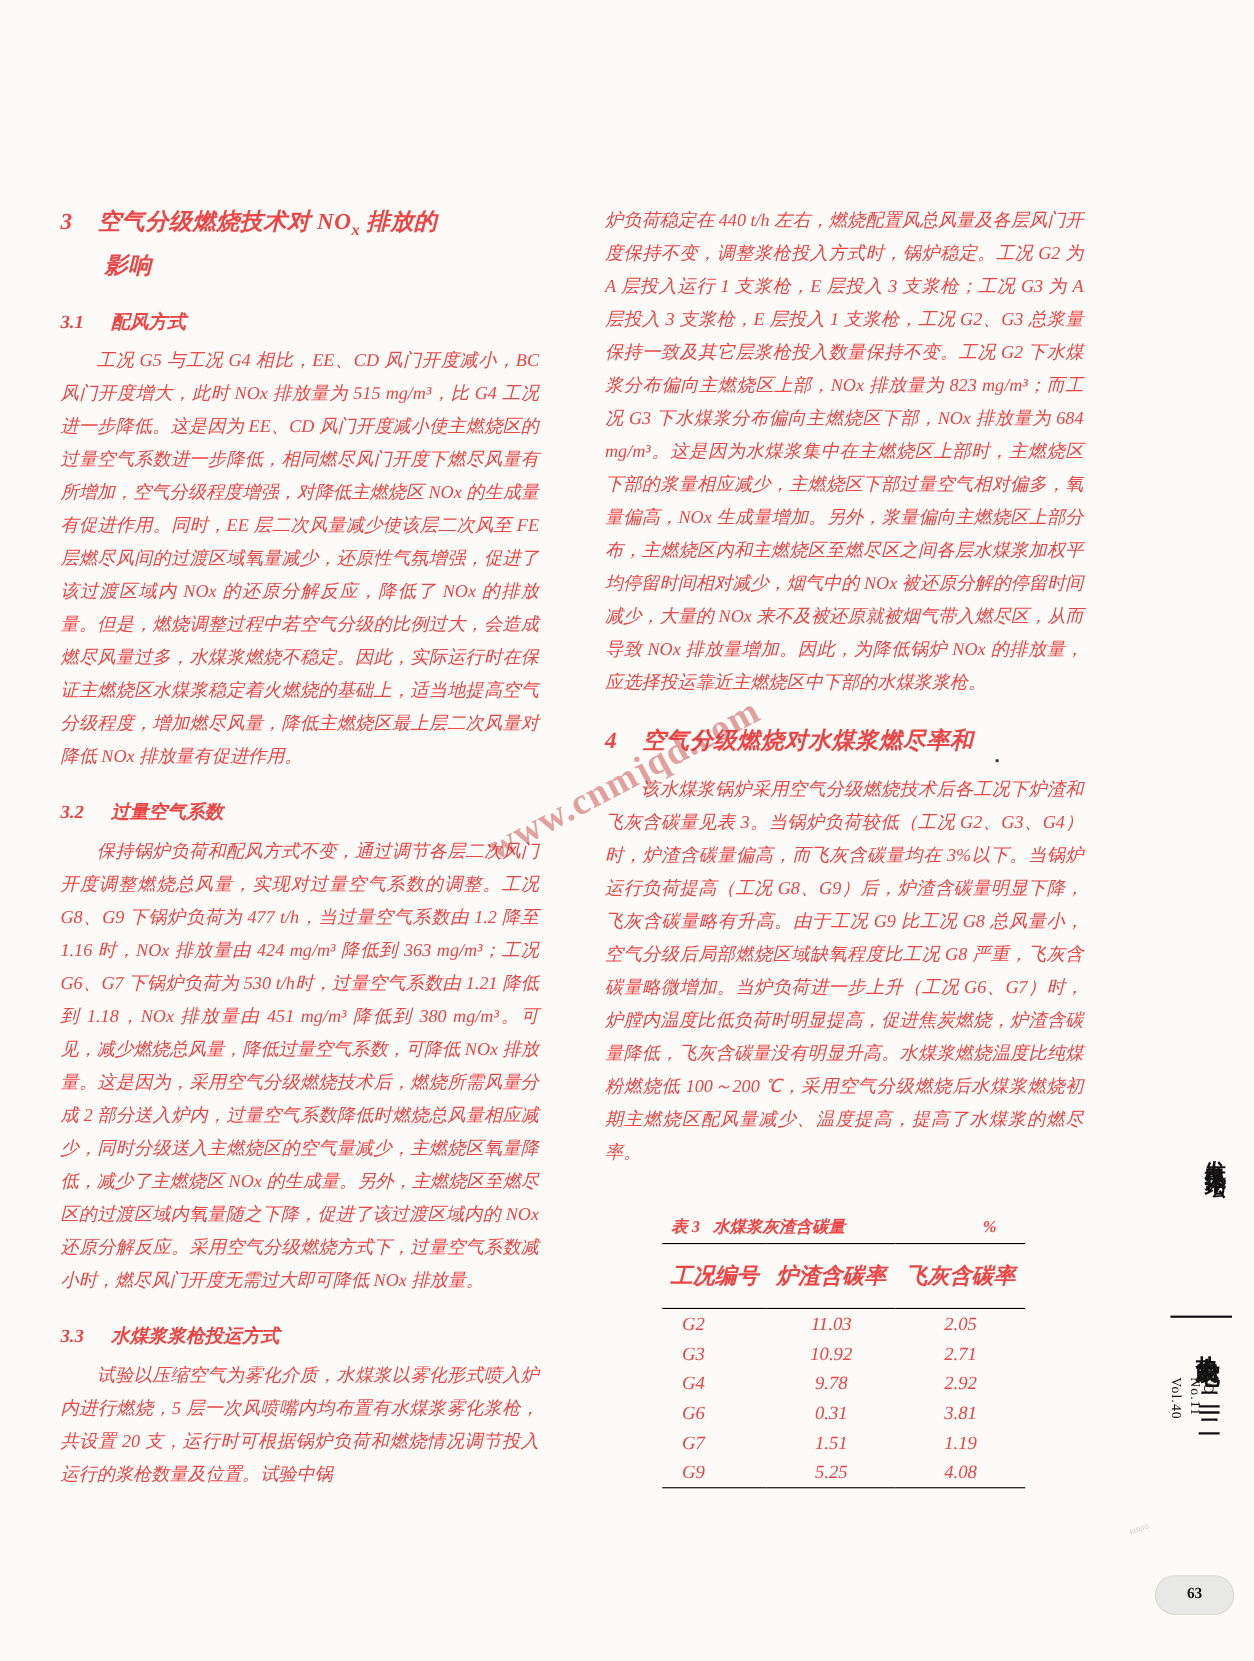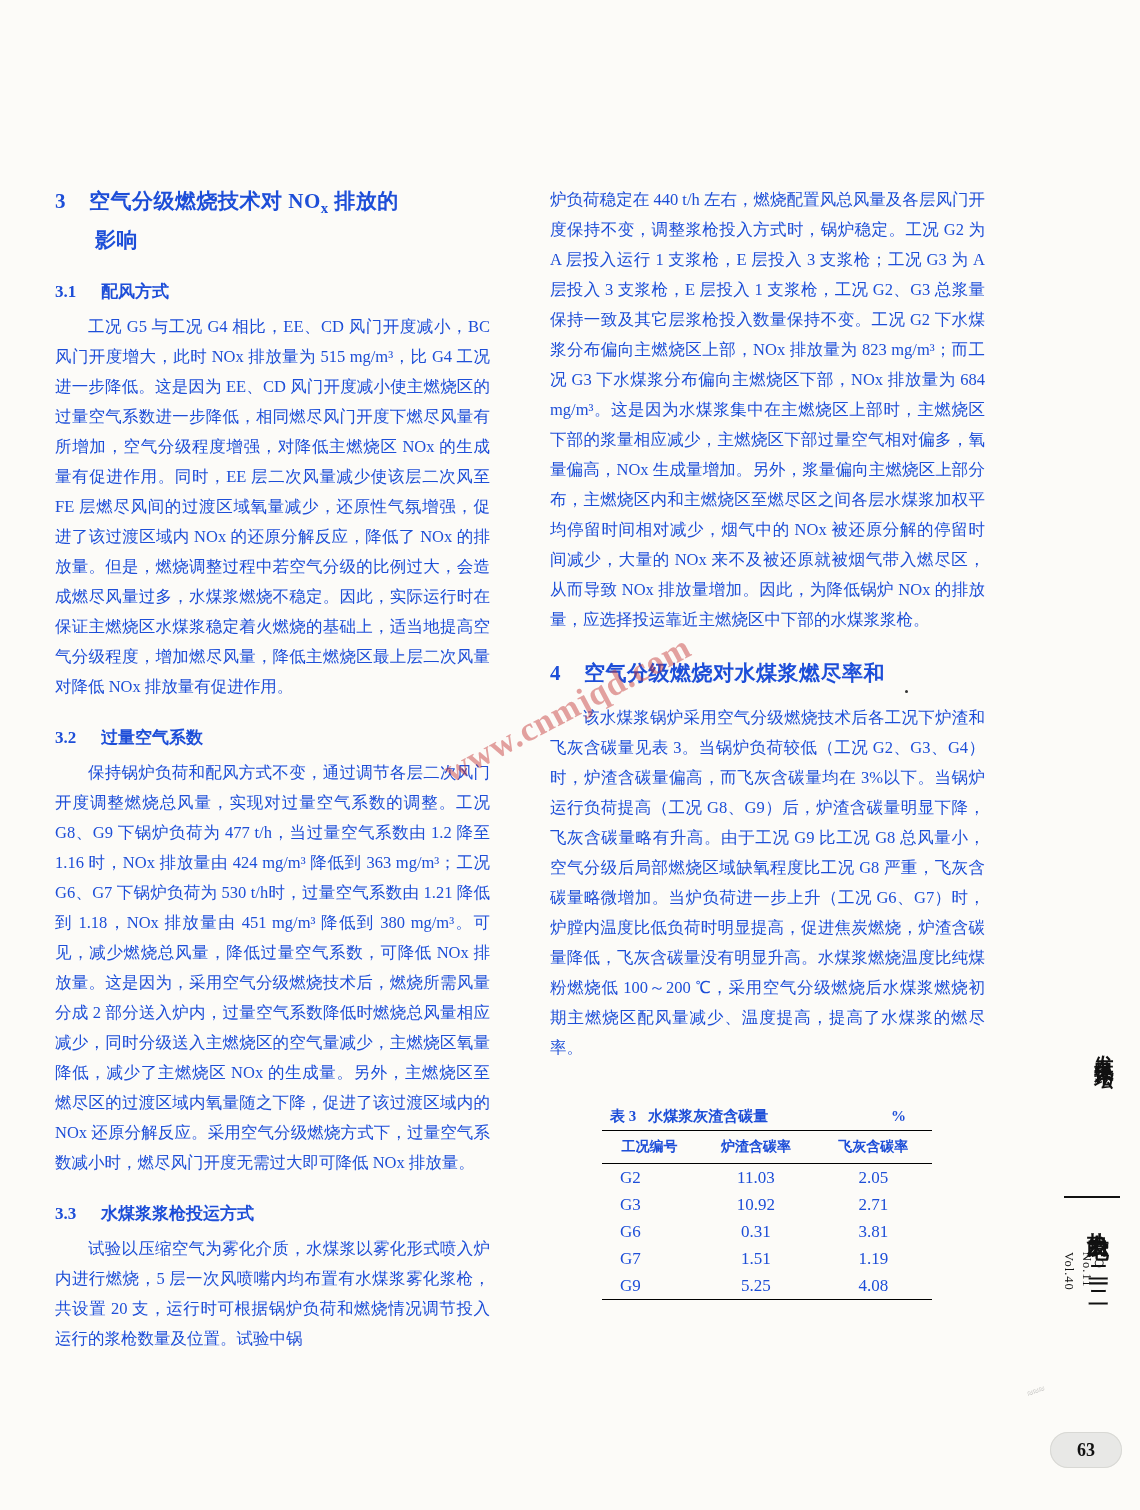--- a/index.html
+++ b/index.html
@@ -27,21 +27,22 @@
     background: #fcfbf8;
   }
 
   .col {
     position: absolute;
     top: 185px;
     width: 435px;
     font-size: 16.5px;
     line-height: 30px;
     text-align: justify;
-    color: #1d4ed8;
+    color: #ef4444;
+    font-style: italic;
   }
   .col-left { left: 55px; }
   .col-right { left: 550px; }
 
   h2.sec {
     font-size: 21px;
     font-weight: bold;
     margin: 0 0 14px 0;
     line-height: 32px;
     letter-spacing: 0.5px;
@@ -98,24 +99,24 @@
     white-space: nowrap;
   }
   table.data caption .t-no { margin-right: 12px; }
   table.data caption .t-unit { float: right; margin-right: 26px; font-weight: bold; }
   table.data th, table.data td {
     text-align: center;
     padding: 3px 2px;
   }
   table.data thead th {
     font-weight: bold;
-    font-size: 14px;
+    font-size: 20px;
     border-top: 1.6px solid #000;
     border-bottom: 1px solid #000;
-    padding: 6px 2px;
+    padding: 19px 2px;
   }
   table.data tbody td {
     font-size: 17px;
     padding: 3.5px 2px;
   }
   table.data tbody tr:last-child td {
     border-bottom: 1.6px solid #000;
   }
   table.data tbody td.first {
     text-align: left;
@@ -186,21 +187,21 @@
   .page-num {
     position: absolute;
     right: 18px;
     bottom: 42px;
     width: 72px;
     height: 36px;
     border-radius: 18px;
     background: #e8e8e6;
     color: #111;
     font-weight: bold;
-    font-size: 18px;
+    font-size: 14px;
     display: flex;
     align-items: center;
     justify-content: center;
     box-shadow: inset 0 0 0 1px #d8d8d4;
   }
 
   
   .watermark {
     position: absolute;
     left: 430px;
@@ -290,20 +291,25 @@
             <td class="first">G2</td>
             <td>11.03</td>
             <td>2.05</td>
           </tr>
           <tr>
             <td class="first">G3</td>
             <td>10.92</td>
             <td>2.71</td>
           </tr>
           <tr>
+            <td class="first">G4</td>
+            <td>9.78</td>
+            <td>2.92</td>
+          </tr>
+          <tr>
             <td class="first">G6</td>
             <td>0.31</td>
             <td>3.81</td>
           </tr>
           <tr>
             <td class="first">G7</td>
             <td>1.51</td>
             <td>1.19</td>
           </tr>
           <tr>

